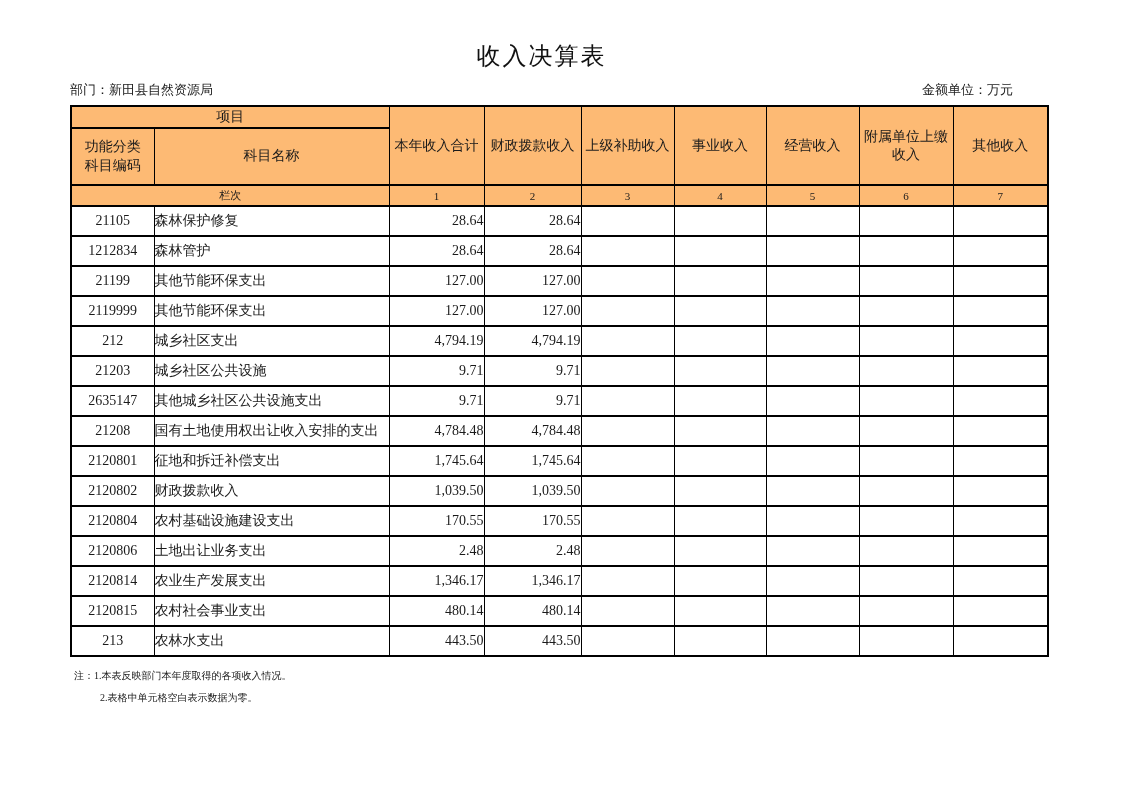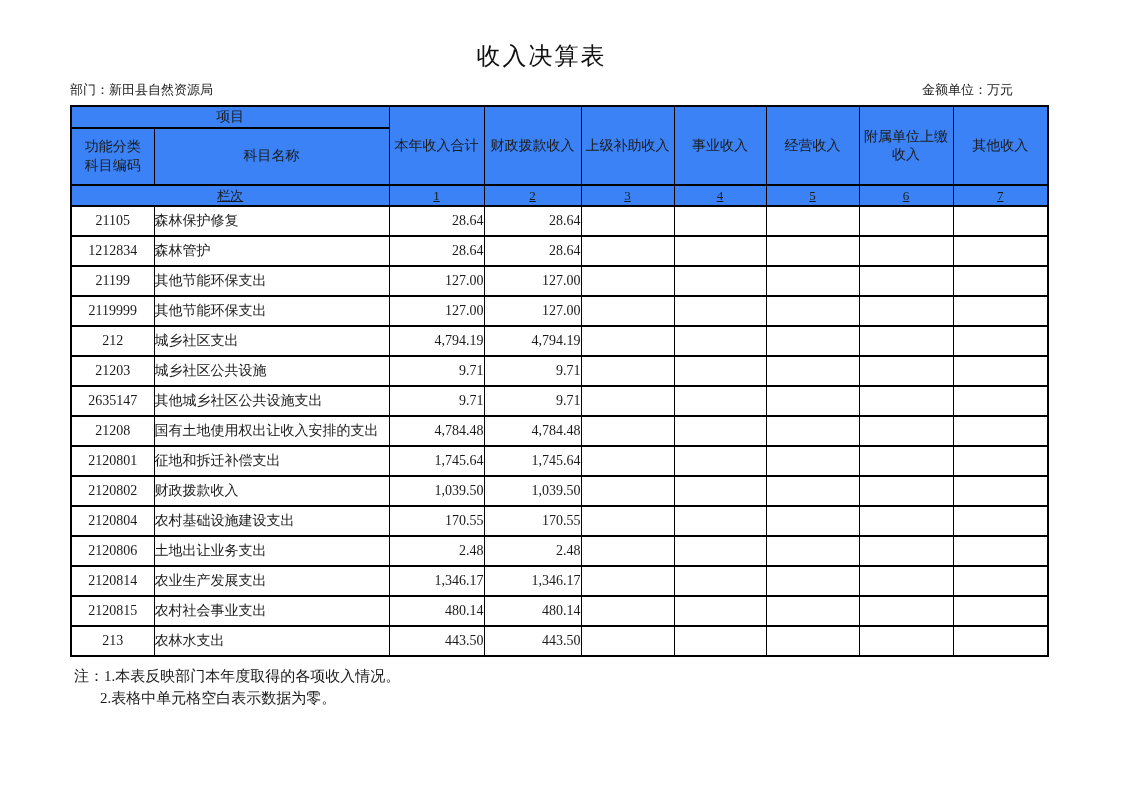--- a/index.html
+++ b/index.html
@@ -45,33 +45,33 @@
     border-left: 1px solid #000;
     border-right: 1px solid #000;
     border-top: 2px solid #000;
     border-bottom: 2px solid #000;
     font-weight: normal;
     font-size: 14px;
     overflow: hidden;
     vertical-align: middle;
     padding: 0;
   }
-  thead th { background: #3b82f6; text-align: center; }
+  thead th { background: #fdba74; text-align: center; }
   tr.hdr-a th { height: 22px; }
   tr.hdr-b th { height: 57px; line-height: 1.35; padding: 0 6px; }
-  tr.rank th { height: 21px; font-size: 13px; text-decoration: underline; }
+  tr.rank th { height: 21px; font-size: 11px; }
 
   tbody td { height: 30px; background: #fff; }
   td.f-code { text-align: center; font-size: 14px; }
   td.f-name { text-align: left; padding-left: 6px; font-size: 13.5px; }
   td.num { text-align: right; padding-right: 4px; font-size: 14px; }
 
   .notes {
     margin-top: 8px;
-    font-size: 15px;
+    font-size: 10px;
     line-height: 22px;
     padding-left: 4px;
   }
   .notes .note-line2 { padding-left: 26px; }
 </style>
 </head>
 <body>
 
 <div class="page">
   <div class="content">

